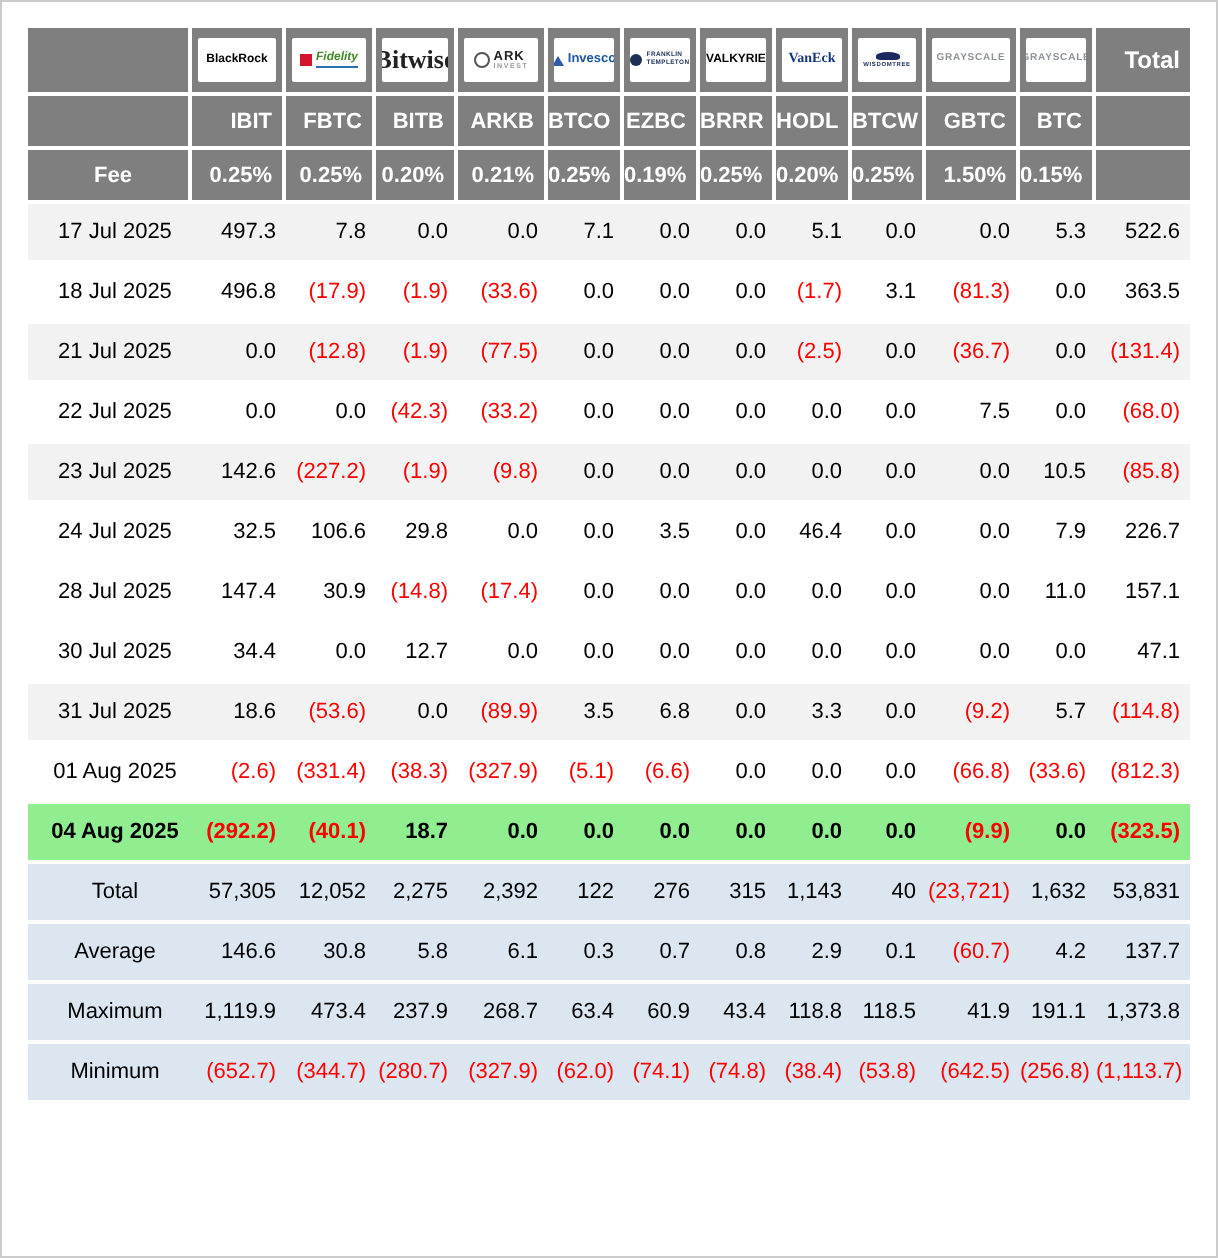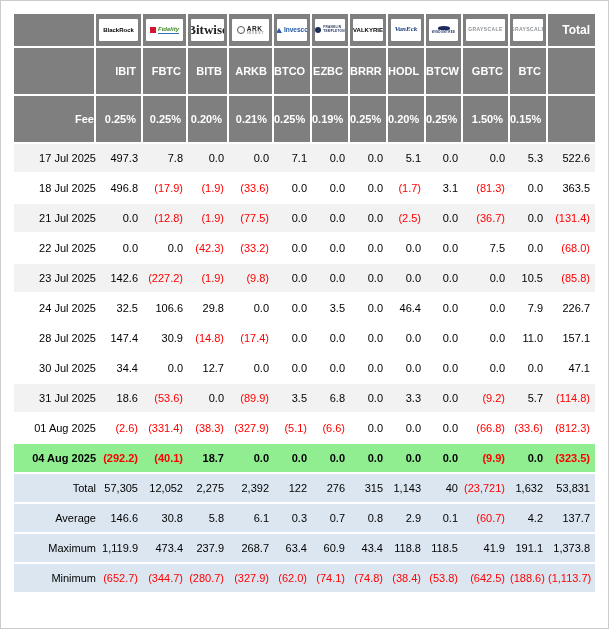--- a/index.html
+++ b/index.html
@@ -7,27 +7,27 @@
   .frame{position:absolute;inset:0;border:1px solid #cccccc;box-sizing:border-box;}
   table{border-collapse:separate;border-spacing:0;table-layout:fixed;width:581px;margin:13px 0 0 13px;}
   col.c0{width:82px}col.c1{width:47px}col.c2{width:45px}col.c3{width:41px}col.c4{width:45px}
   col.c5{width:38px}col.c6{width:38px}col.c7{width:38px}col.c8{width:38px}col.c9{width:37px}
   col.c10{width:47px}col.c11{width:38px}col.c12{width:47px}
 
   th{background:var(--c-header,#7f7f7f);color:#fff;font-size:11px;font-weight:bold;
      border-right:2px solid #fff;border-bottom:2px solid #fff;padding:0;box-sizing:border-box;overflow:hidden;}
   th:last-child{border-right:none;}
   tr.logo-row th{height:34px;vertical-align:middle;}
-  tr.tick-row th,tr.fee-row th{height:48px;text-align:right;padding-right:5px;}
-  tr.fee-row th.feelabel{text-align:right;padding-left:5px;padding-right:0;}
+  tr.tick-row th,tr.fee-row th{height:27px;text-align:right;padding-right:5px;}
+  tr.fee-row th.feelabel{text-align:center;padding-left:5px;padding-right:0;}
   th.total-h{font-size:12px;text-align:right;padding-right:5px;}
 
   td{font-size:11px;color:#000;height:30px;border-bottom:2px solid #fff;padding:0 5px 0 0;
      text-align:right;box-sizing:border-box;background:#fff;white-space:nowrap;overflow:hidden;}
-  td.date{text-align:right;padding:0 0 0 5px;}
+  td.date{text-align:center;padding:0 0 0 5px;}
   tr.stripe td{background:var(--c-stripe,#f2f2f2);}
   tr.green td{background:var(--c-green,#90ee90);font-weight:bold;}
   tr.summary td{background:var(--c-blue,#dce6f1);}
   td.neg{color:var(--c-neg,#ff0000);}
 
   .logo{background:#fff;height:22px;width:calc(100% - 6px);margin:0 auto;border-radius:1px;
         display:flex;align-items:center;justify-content:center;gap:2px;overflow:hidden;}
   .stack{display:flex;flex-direction:column;align-items:center;line-height:1.1;}
   .licon{flex:0 0 auto;display:inline-block;}
   .logo-blackrock .l0{font-size:6px;font-weight:800;color:#000;}
@@ -37,21 +37,21 @@
   .logo-ark .licon{width:8px;height:8px;border:1px solid #555;border-radius:50%;box-sizing:border-box;}
   .logo-ark .stack{align-items:flex-start;}
   .logo-ark .l0{font-size:6.5px;font-weight:800;color:#222;letter-spacing:.5px;}
   .logo-ark .l1{font-size:3.5px;color:#999;letter-spacing:.8px;}
   .logo-invesco .licon{width:0;height:0;border-left:3px solid transparent;border-right:3px solid transparent;border-bottom:5px solid #2a5caa;}
   .logo-invesco .l0{font-size:6.5px;font-weight:700;color:#1f57a5;}
   .logo-franklin .licon{width:6px;height:6px;border-radius:50%;background:#1b2f57;}
   .logo-franklin .stack{align-items:flex-start;}
   .logo-franklin .l0,.logo-franklin .l1{font-size:3.2px;font-weight:700;color:#1b2f57;letter-spacing:.2px;}
   .logo-valkyrie .l0{font-size:6px;font-weight:900;color:#000;}
-  .logo-vaneck .l0{font-family:"Liberation Serif",serif;font-size:7px;font-weight:700;color:#14377d;font-style:italic;}
+  .logo-vaneck .l0{font-family:"Liberation Serif",serif;font-size:7px;font-weight:700;color:#14377d;}
   .logo-wisdomtree{flex-direction:column;gap:1px;}
   .logo-wisdomtree .licon{width:12px;height:4px;background:#1b2a5e;border-radius:60% 60% 30% 30%;}
   .logo-wisdomtree .l0{font-size:3px;font-weight:700;color:#1b2a5e;letter-spacing:.3px;}
   .logo-grayscale-gbtc .l0,.logo-grayscale-btc .l0{font-size:5px;font-weight:700;color:#8d9298;letter-spacing:.4px;}
 </style>
 </head>
 <body>
 
 <div class="frame">
   <table>
@@ -406,18 +406,18 @@
           <td class="val neg">(652.7)</td>
           <td class="val neg">(344.7)</td>
           <td class="val neg">(280.7)</td>
           <td class="val neg">(327.9)</td>
           <td class="val neg">(62.0)</td>
           <td class="val neg">(74.1)</td>
           <td class="val neg">(74.8)</td>
           <td class="val neg">(38.4)</td>
           <td class="val neg">(53.8)</td>
           <td class="val neg">(642.5)</td>
-          <td class="val neg">(188.6)</td>
+          <td class="val neg">(256.8)</td>
           <td class="val neg">(1,113.7)</td>
         </tr>
       </tbody>
   </table>
 </div>
 
 </body></html>

